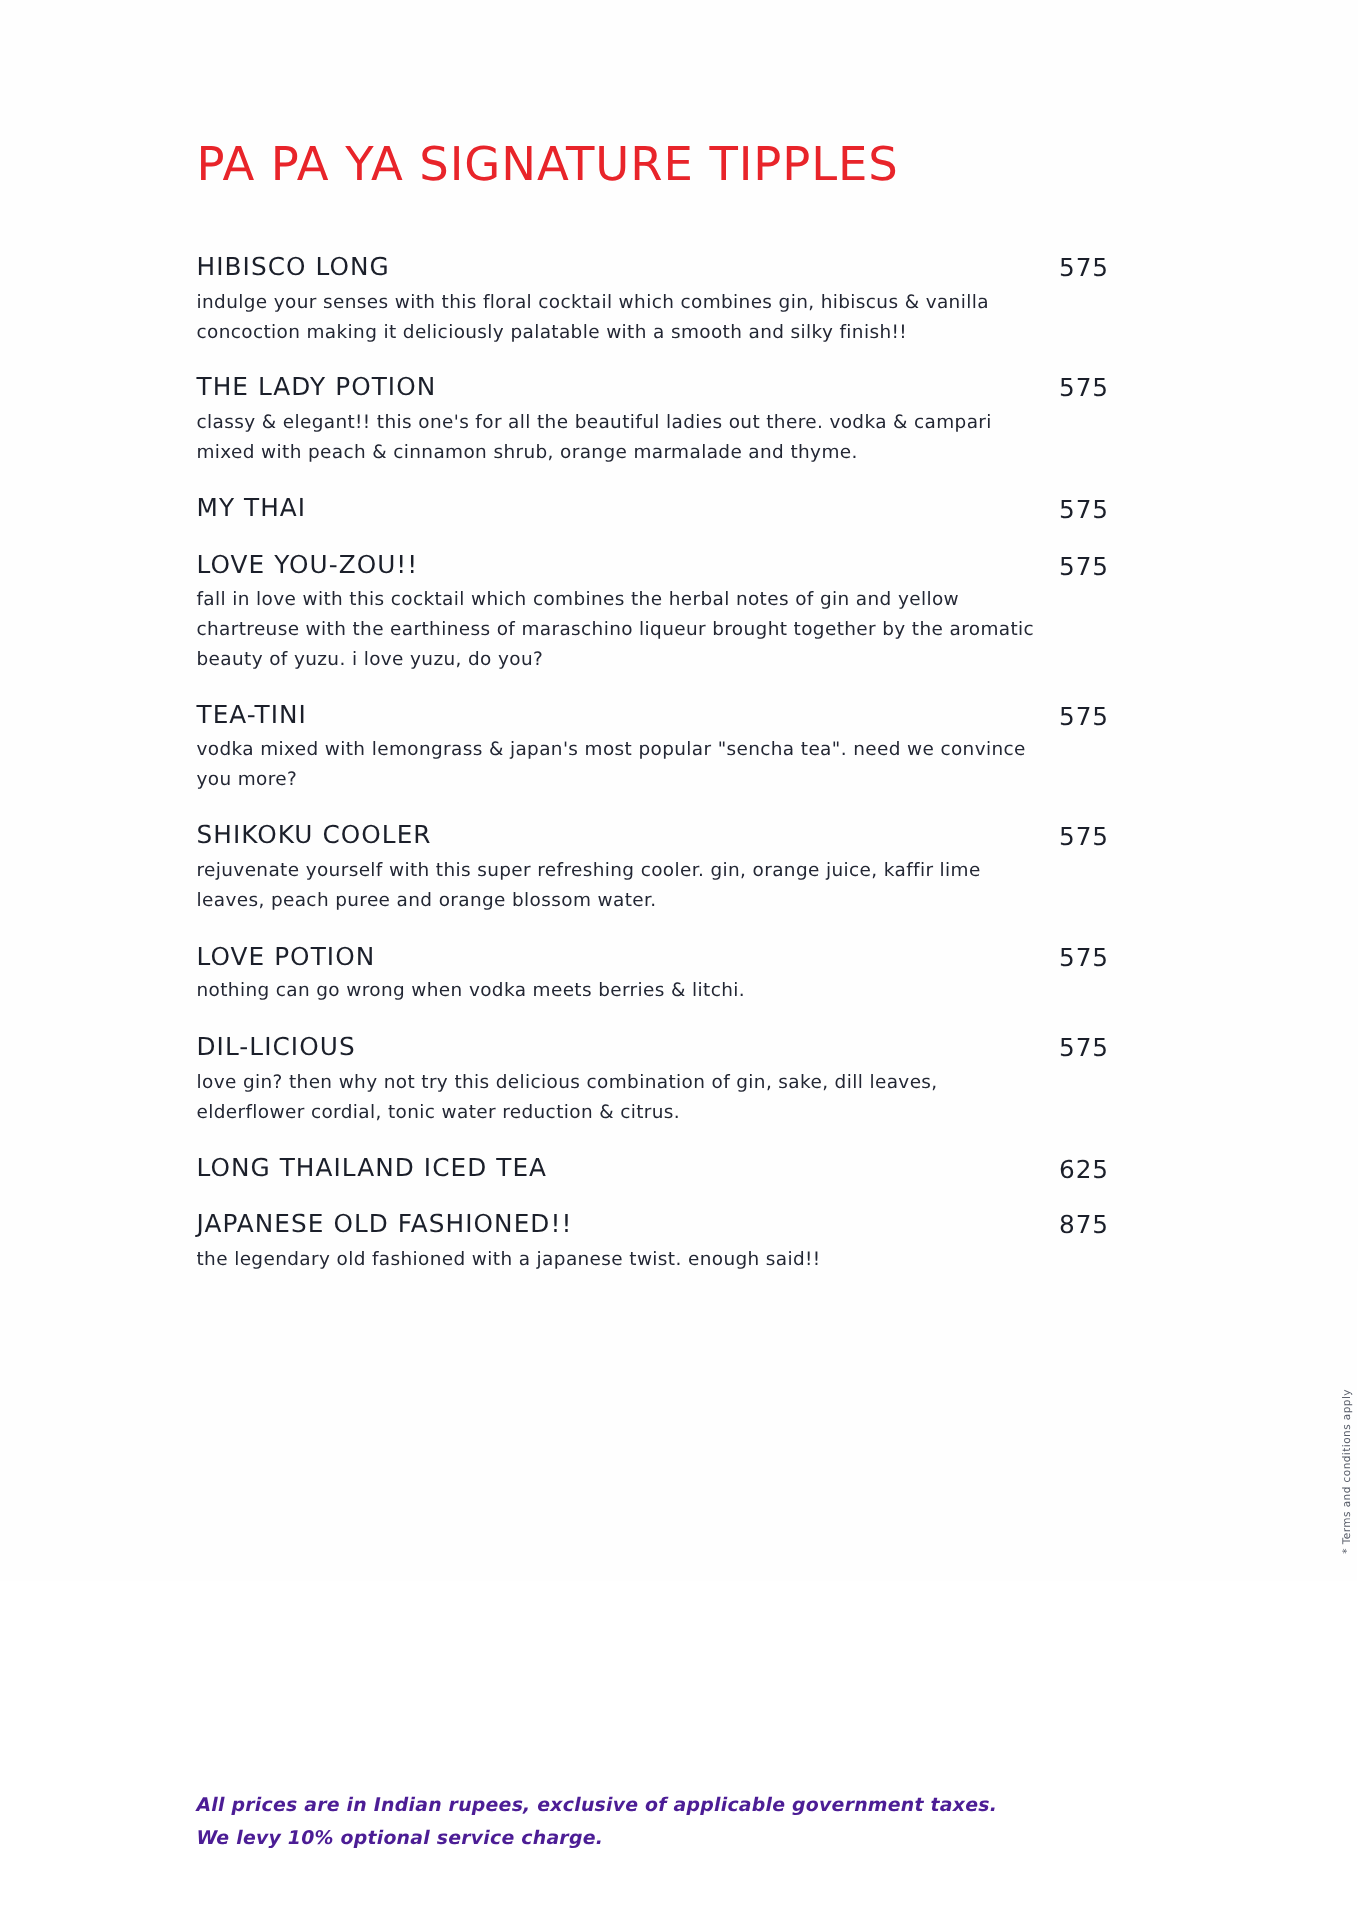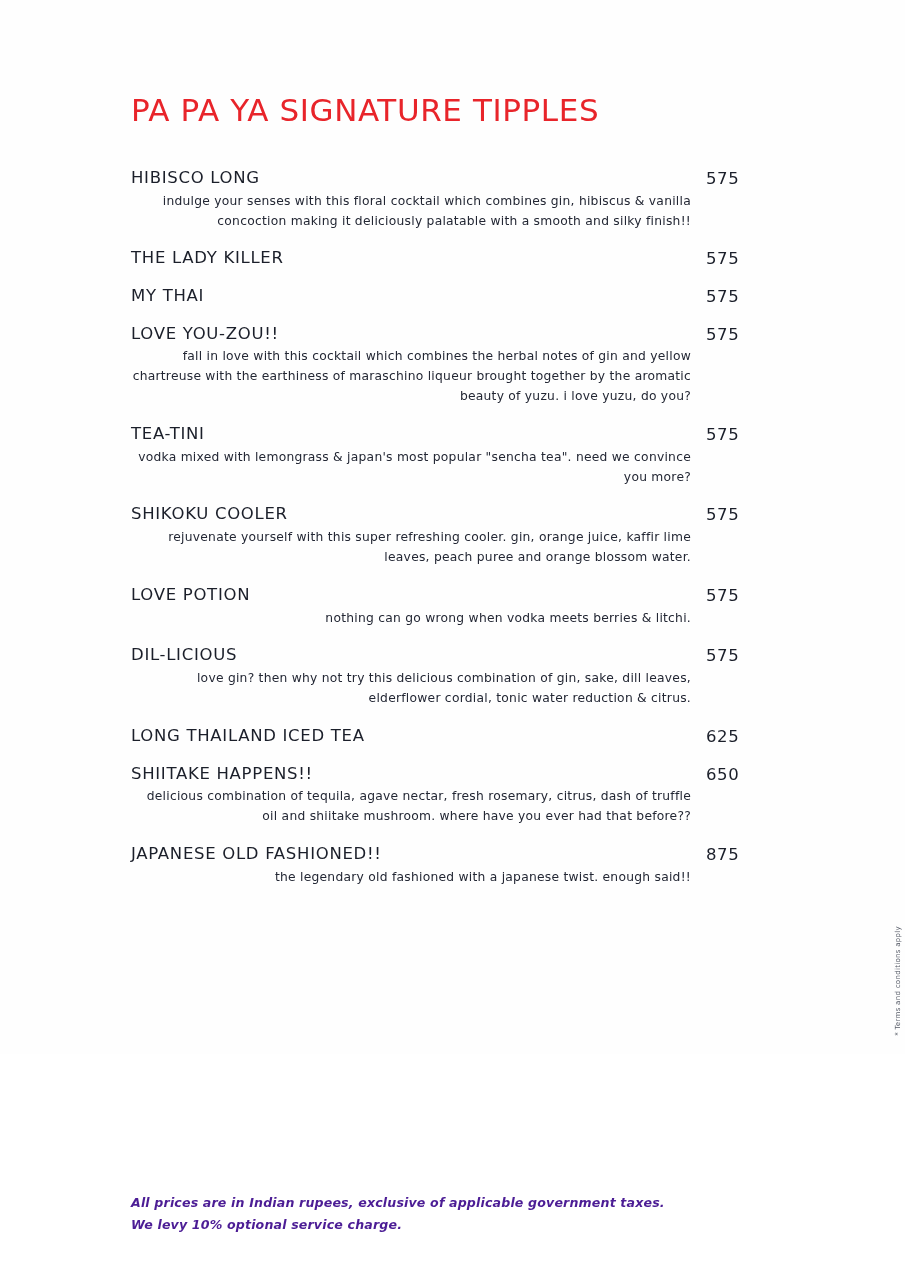--- a/index.html
+++ b/index.html
@@ -53,21 +53,20 @@
     margin: 0 0 3px 0;
   }
   .item-desc {
     font-size: 12.3px;
     letter-spacing: 0.25px;
     line-height: 1.62;
     color: #232734;
     max-width: 560px;
     font-family: "DejaVu Sans", sans-serif;
     margin: 0;
-    text-align: right;
   }
   .item-price {
     position: absolute;
     right: -5px;
     top: 1px;
     width: 70px;
     font-size: 16.5px;
     letter-spacing: 0.6px;
     color: #1b1f2a;
     font-family: "DejaVu Sans", sans-serif;
@@ -107,21 +106,22 @@
 
   <div class="items">
 
     <div class="item">
       <div class="item-name">HIBISCO LONG</div>
       <div class="item-desc">indulge your senses with this floral cocktail which combines gin, hibiscus &amp; vanilla concoction making it deliciously palatable with a smooth and silky finish!!</div>
       <div class="item-price">575</div>
     </div>
 
     <div class="item">
-      <div class="item-name">THE LADY KILLER</div>
+      <div class="item-name">THE LADY POTION</div>
+      <div class="item-desc">classy &amp; elegant!! this one's for all the beautiful ladies out there. vodka &amp; campari mixed with peach &amp; cinnamon shrub, orange marmalade and thyme.</div>
       <div class="item-price">575</div>
     </div>
 
     <div class="item">
       <div class="item-name">MY THAI</div>
       <div class="item-price">575</div>
     </div>
 
     <div class="item">
       <div class="item-name">LOVE YOU-ZOU!!</div>
@@ -151,25 +151,20 @@
       <div class="item-name">DIL-LICIOUS</div>
       <div class="item-desc">love gin? then why not try this delicious combination of gin, sake, dill leaves, elderflower cordial, tonic water reduction &amp; citrus.</div>
       <div class="item-price">575</div>
     </div>
 
     <div class="item">
       <div class="item-name">LONG THAILAND ICED TEA</div>
       <div class="item-price">625</div>
     </div>
 
-    <div class="item">
-      <div class="item-name">SHIITAKE HAPPENS!!</div>
-      <div class="item-desc">delicious combination of tequila, agave nectar, fresh rosemary, citrus, dash of truffle oil and shiitake mushroom. where have you ever had that before??</div>
-      <div class="item-price">650</div>
-    </div>
 
     <div class="item">
       <div class="item-name">JAPANESE OLD FASHIONED!!</div>
       <div class="item-desc">the legendary old fashioned with a japanese twist. enough said!!</div>
       <div class="item-price">875</div>
     </div>
 
   </div>
 
   <div class="footnote">

